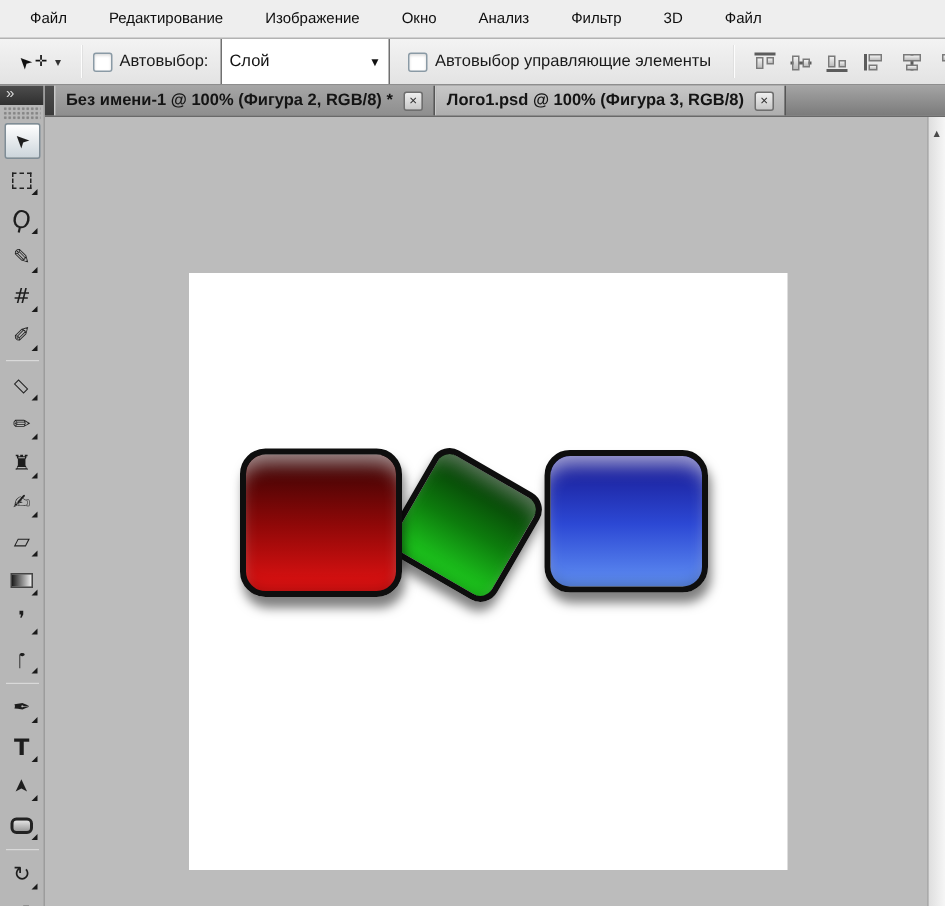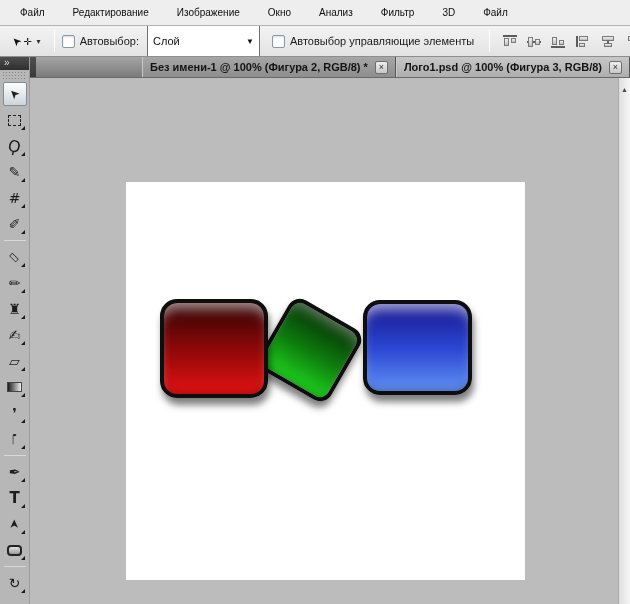--- a/index.html
+++ b/index.html
@@ -53,21 +53,21 @@
   .align-btn[data-align="hcenter"] .bar { top:2px; bottom:2px; left:8px; width:2px; }
   .align-btn[data-align="hcenter"] .s1 { left:3px; top:2px; width:12px; height:5px; }
   .align-btn[data-align="hcenter"] .s2 { left:5px; top:9px; width:8px; height:4px; }
   .align-btn[data-align="right"] .bar { top:2px; bottom:2px; right:1px; width:2px; }
   .align-btn[data-align="right"] .s1 { right:4px; top:2px; width:9px; height:5px; }
   .align-btn[data-align="right"] .s2 { right:4px; top:9px; width:6px; height:4px; }
 
   
   .tabbar { position:absolute; left:30px; top:57px; width:600px; height:21px;
     background:linear-gradient(#a4a4a4,#7b7b7b); border-bottom:1px solid #696969;
-    display:flex; align-items:stretch; overflow:hidden;justify-content:space-between; }
+    display:flex; align-items:stretch; overflow:hidden; }
   .tab-spacer { width:6px; background:linear-gradient(#4e4e4e,#3a3a3a); flex:none; }
   .tab { display:flex; align-items:center; padding:0 7px; border-right:1px solid #565656; border-left:1px solid #c9c9c9; cursor:default; flex:none; }
   .tab { background:linear-gradient(#a6a6a6,#8e8e8e); }
   .tab.active { background:linear-gradient(#c7c7c7,#aeaeae); }
   .tab-title { font-size:11px; font-weight:bold; color:#141414; white-space:nowrap; margin-right:7px; }
   .tab-close { width:13px; height:13px; border:1px solid #6e6e6e; border-radius:2px;
     background:linear-gradient(#efefef,#c8c8c8); color:#333; font-size:9px; line-height:11px;
     text-align:center; flex:none; cursor:default; }
 
   

